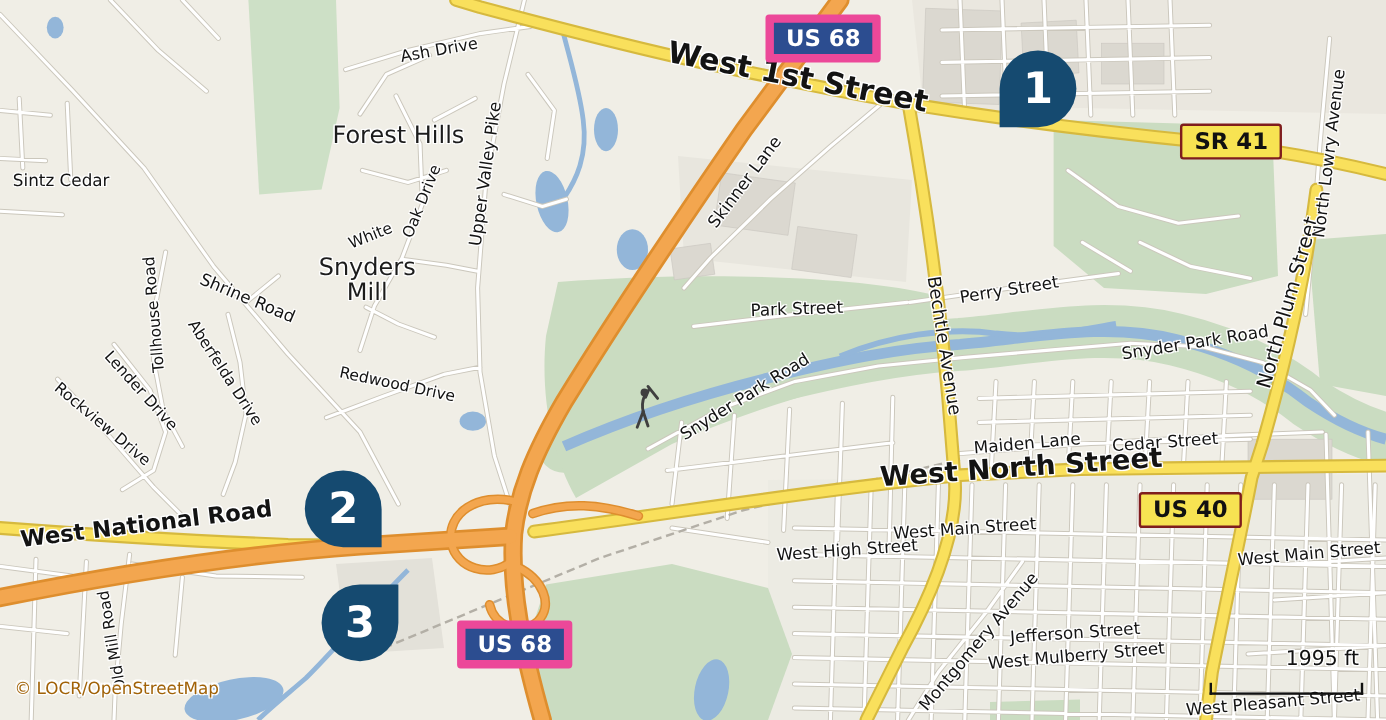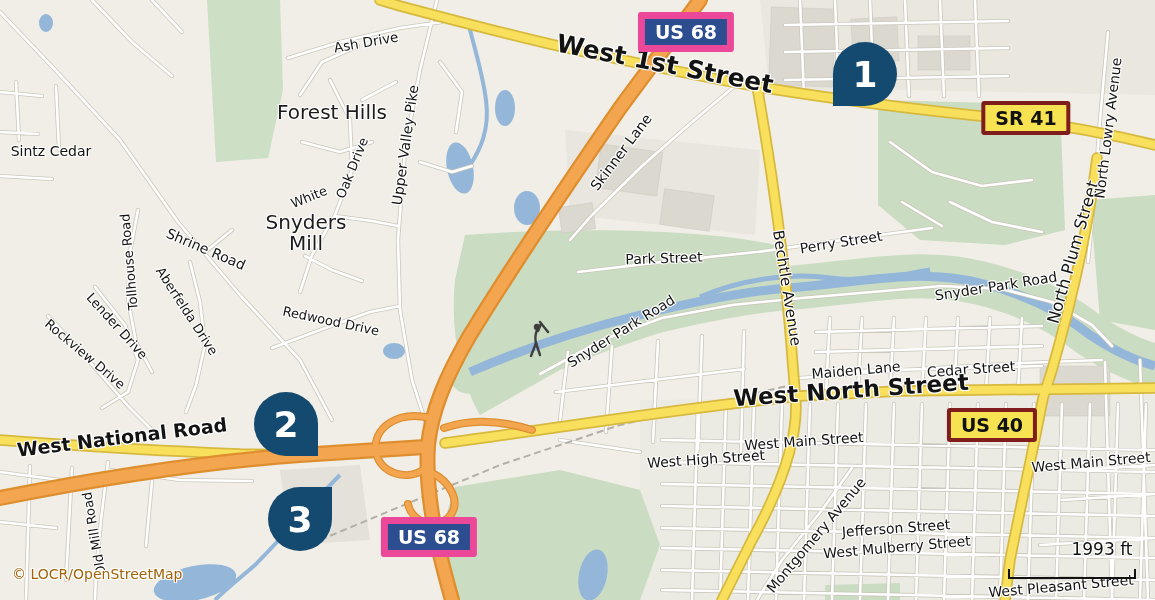--- a/index.html
+++ b/index.html
@@ -13,21 +13,21 @@
   .case-o{stroke:#de8e2e;stroke-width:16;fill:none;stroke-linecap:round;stroke-linejoin:round}
   .fill-o{stroke:#f3a64f;stroke-width:11.5;fill:none;stroke-linecap:round;stroke-linejoin:round}
   .case-ramp{stroke:#de8e2e;stroke-width:8;fill:none;stroke-linecap:round}
   .fill-ramp{stroke:#f3a64f;stroke-width:5.5;fill:none;stroke-linecap:round}
   .lbl{position:absolute;color:#131313;white-space:nowrap;transform-origin:center;
        text-shadow:0 0 2px #fff,0 0 2px #fff,1px 1px 0 #fff,-1px -1px 0 #fff,1px -1px 0 #fff,-1px 1px 0 #fff;}
   .place{color:#1c1c1c;font-size:20px;}
   .badge{position:absolute;transform:translate(-50%,-50%);font-weight:bold;font-size:19px;
          padding:2px 10px;border-radius:3px;white-space:nowrap;}
   .badge-blue{background:#2c4d90;color:#fff;border:7px solid #ec4899;}
-  .badge-yellow{background:#f7e352;color:#111;border:4px solid #7f1d1d;}
+  .badge-yellow{background:#f7e352;color:#111;border:2px solid #7f1d1d;}
   .marker{position:absolute;width:64px;height:64px;background:#154a70;color:#fff;
           display:flex;align-items:center;justify-content:center;
           font-size:36px;font-weight:bold;}
   .tip-bl{border-radius:50% 50% 50% 0;}
   .tip-br{border-radius:50% 50% 0 50%;}
   .tip-tr{border-radius:50% 0 50% 50%;}
   #scalebar{position:absolute;left:1008px;top:569px;width:124px;height:8px;
             border-left:2px solid #111;border-right:2px solid #111;border-bottom:2px solid #111;}
   #scaletext{position:absolute;left:1102px;top:559px;transform:translate(-50%,-100%);
              font-size:17px;color:#111;}
@@ -165,16 +165,16 @@
   <div class="marker tip-bl" style="left:833px;top:42px;">
       <span>1</span>
     </div>
   <div class="marker tip-br" style="left:254px;top:392px;">
       <span>2</span>
     </div>
   <div class="marker tip-tr" style="left:268px;top:487px;">
       <span>3</span>
     </div>
 
-  <div id="scaletext" class="lbl" style="position:absolute;">1993 ft</div>
+  <div id="scaletext" class="lbl" style="position:absolute;">1995 ft</div>
   <div id="scalebar"></div>
   <div id="attribution" class="lbl" style="position:absolute;">© LOCR/OpenStreetMap</div>
 </div>
 
 </body></html>

